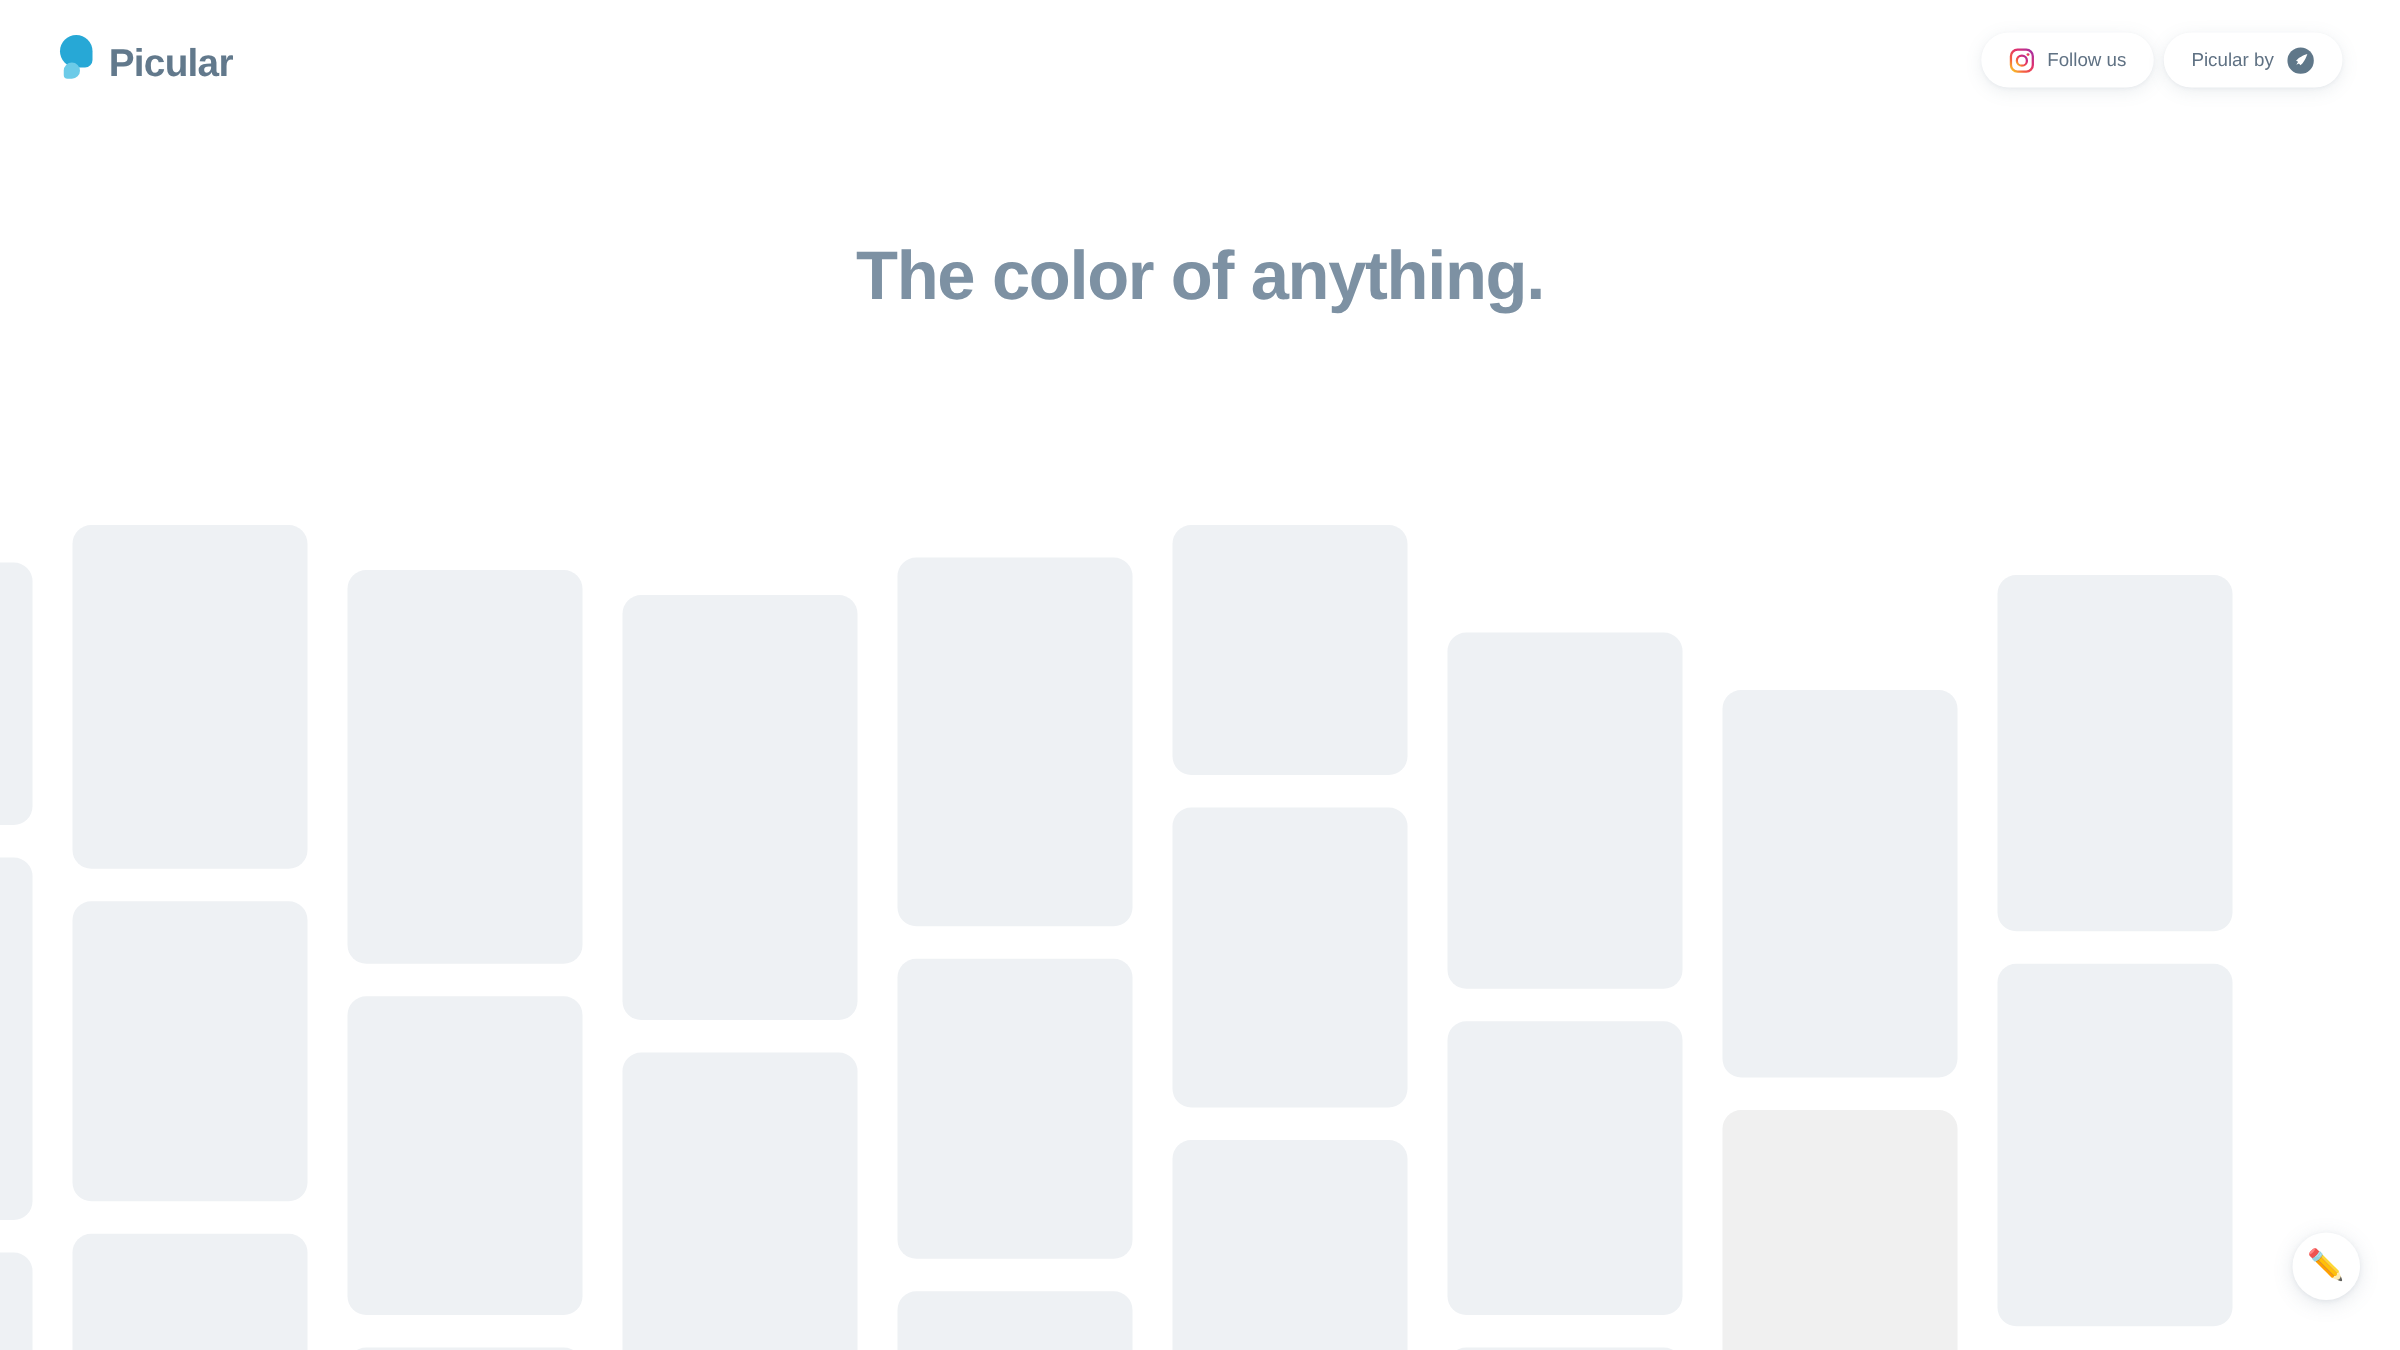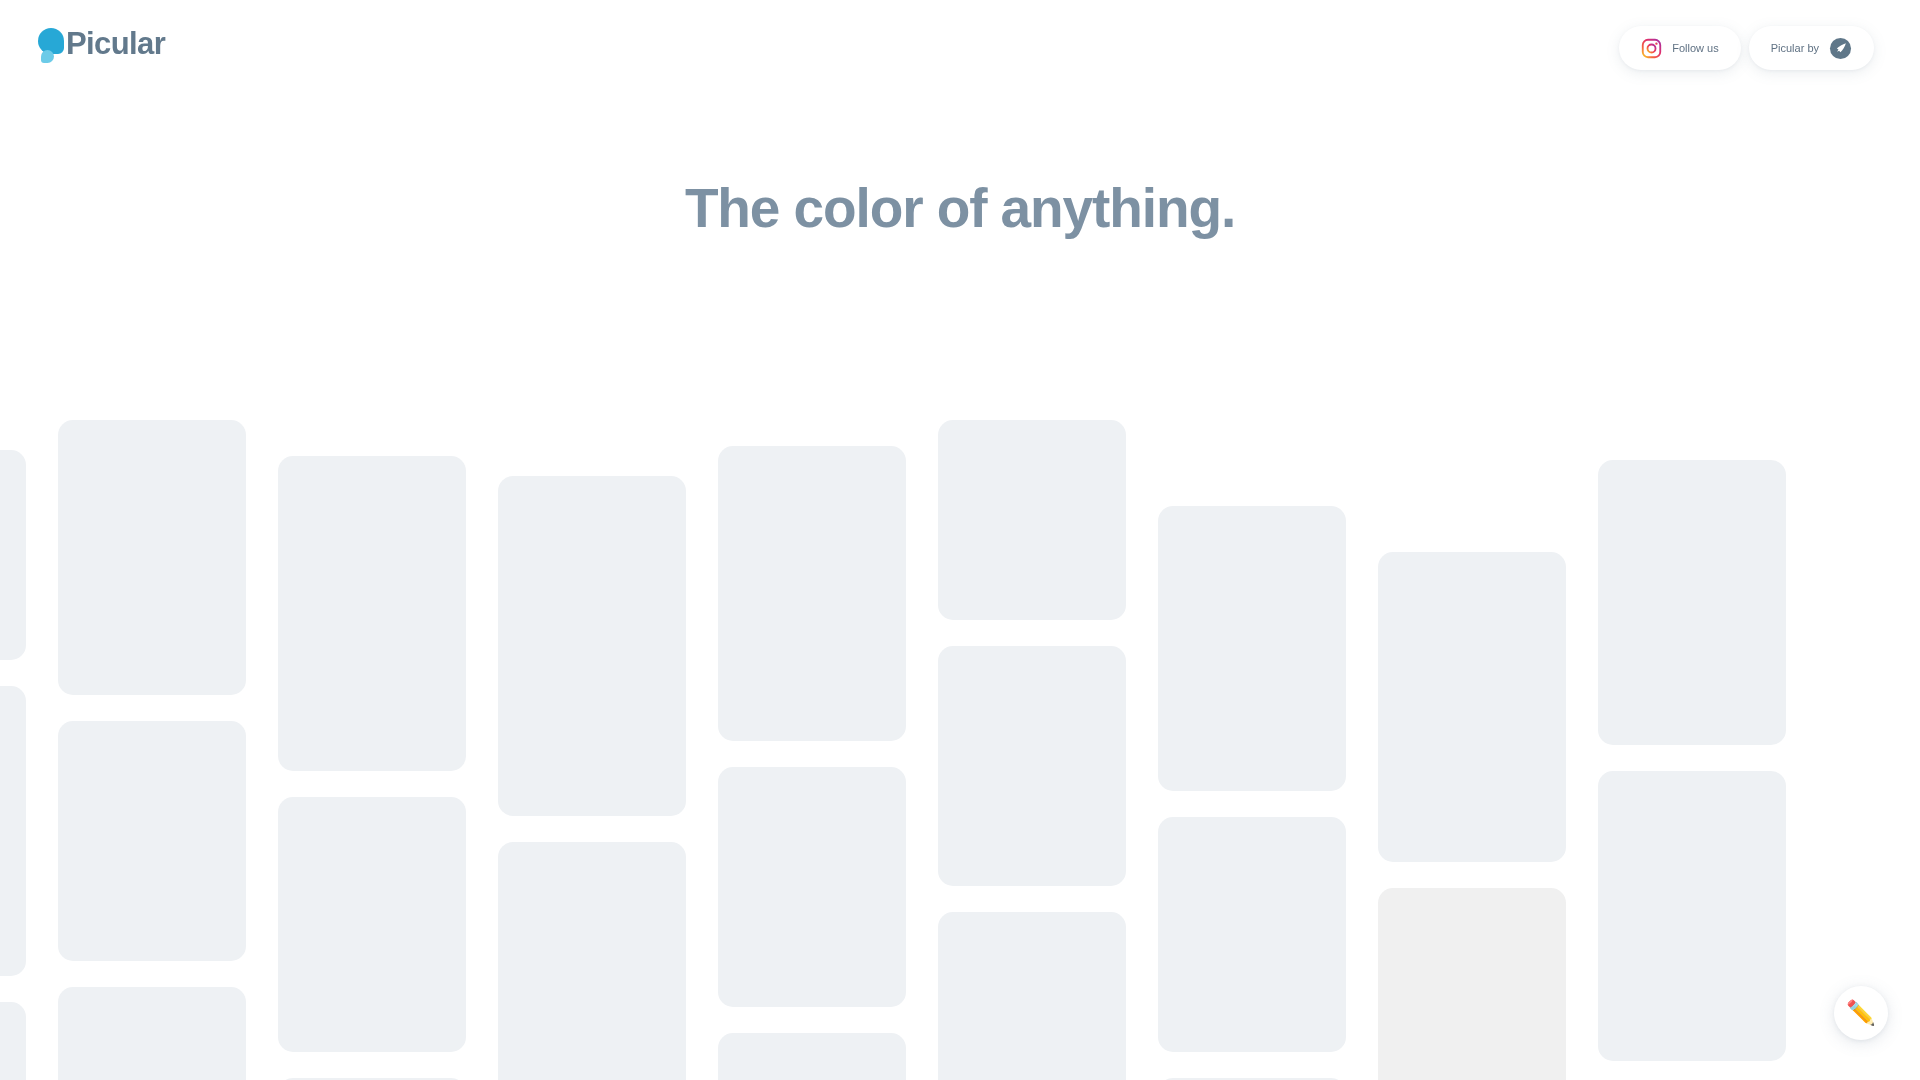--- a/index.html
+++ b/index.html
@@ -24,24 +24,25 @@
     position: absolute;
     top: 0; left: 0;
     width: 1920px;
     height: 100px;
     z-index: 40;
     pointer-events: none;
   }
 
   .brand {
     position: absolute;
-    left: 36px;
+    left: 46px;
     top: 28px;
     display: flex;
-    align-items: flex-start;
+    align-items: flex-end;
+    gap: 11px;
     pointer-events: auto;
     cursor: pointer;
   }
   .brand-mark {
     width: 30px;
     height: 38px;
     position: relative;
     flex: none;
   }
   .brand-mark .drop-big {
@@ -80,36 +81,36 @@
     display: flex;
     align-items: center;
     gap: 10px;
     height: 44px;
     padding: 0 22px;
     background: #ffffff;
     border: none;
     border-radius: 24px;
     box-shadow: 0 3px 14px rgba(100,120,140,0.13), 0 1px 3px rgba(100,120,140,0.07);
     font-family: "Liberation Sans", sans-serif;
-    font-size: 11px;
+    font-size: 15px;
     color: #5f7183;
     cursor: pointer;
     white-space: nowrap;
   }
 
   
   .ig-icon { width: 21px; height: 21px; flex: none; display:block; }
 
   
   .plane-icon { width: 23px; height: 23px; flex: none; display:block; }
 
   
   .hero {
     position: absolute;
-    top: 0; left: 0;
+    top: 12px; left: 0;
     width: 1920px;
     z-index: 30;
     text-align: center;
     pointer-events: none;
   }
   .headline {
     margin-top: 178px;
     font-size: 55px;
     font-weight: bold;
     letter-spacing: -1.1px;

